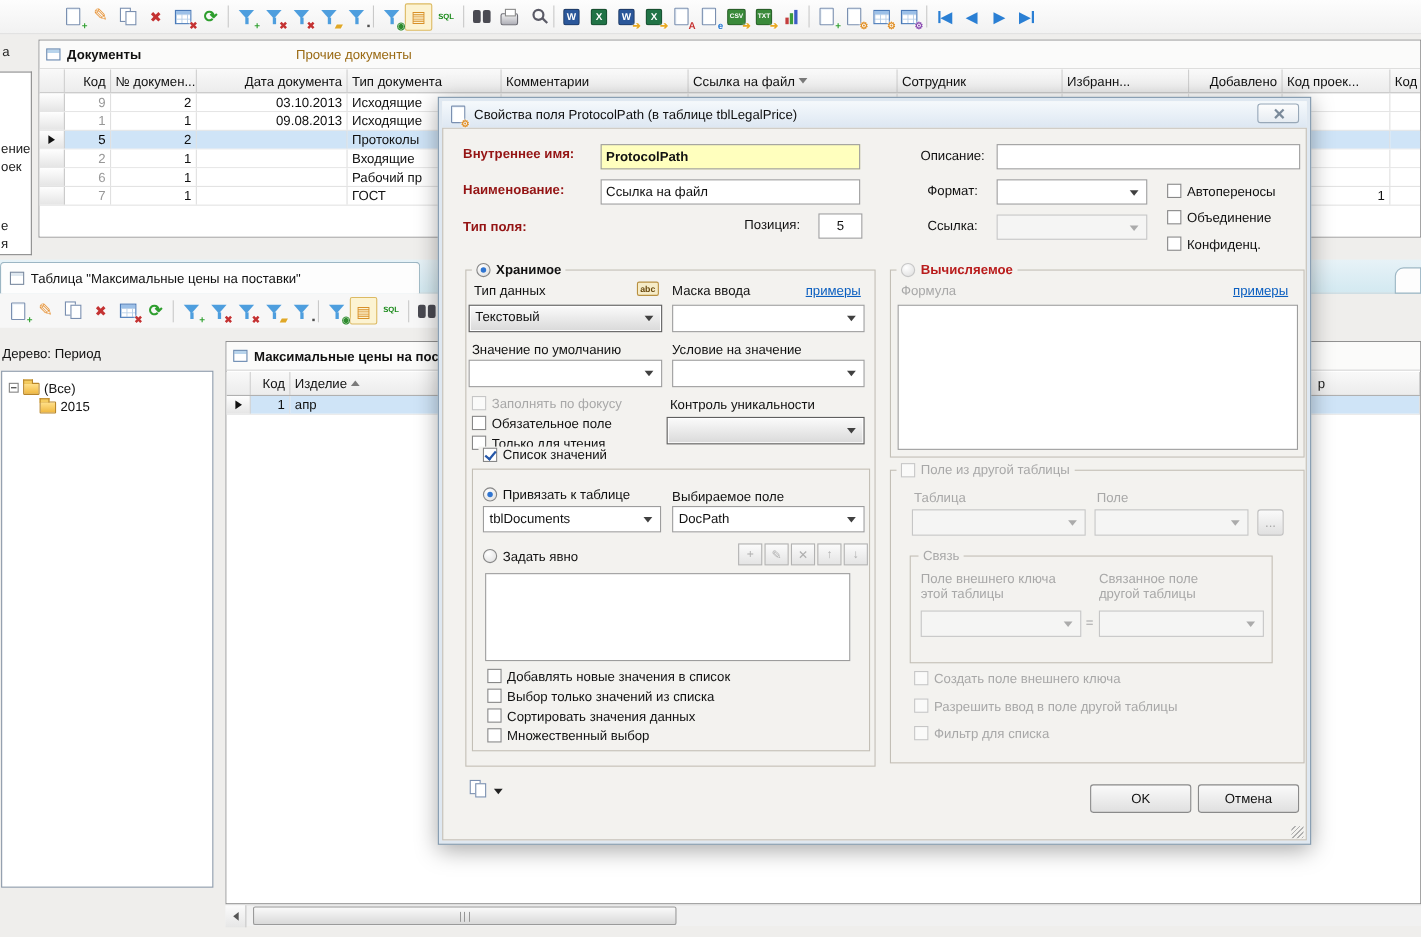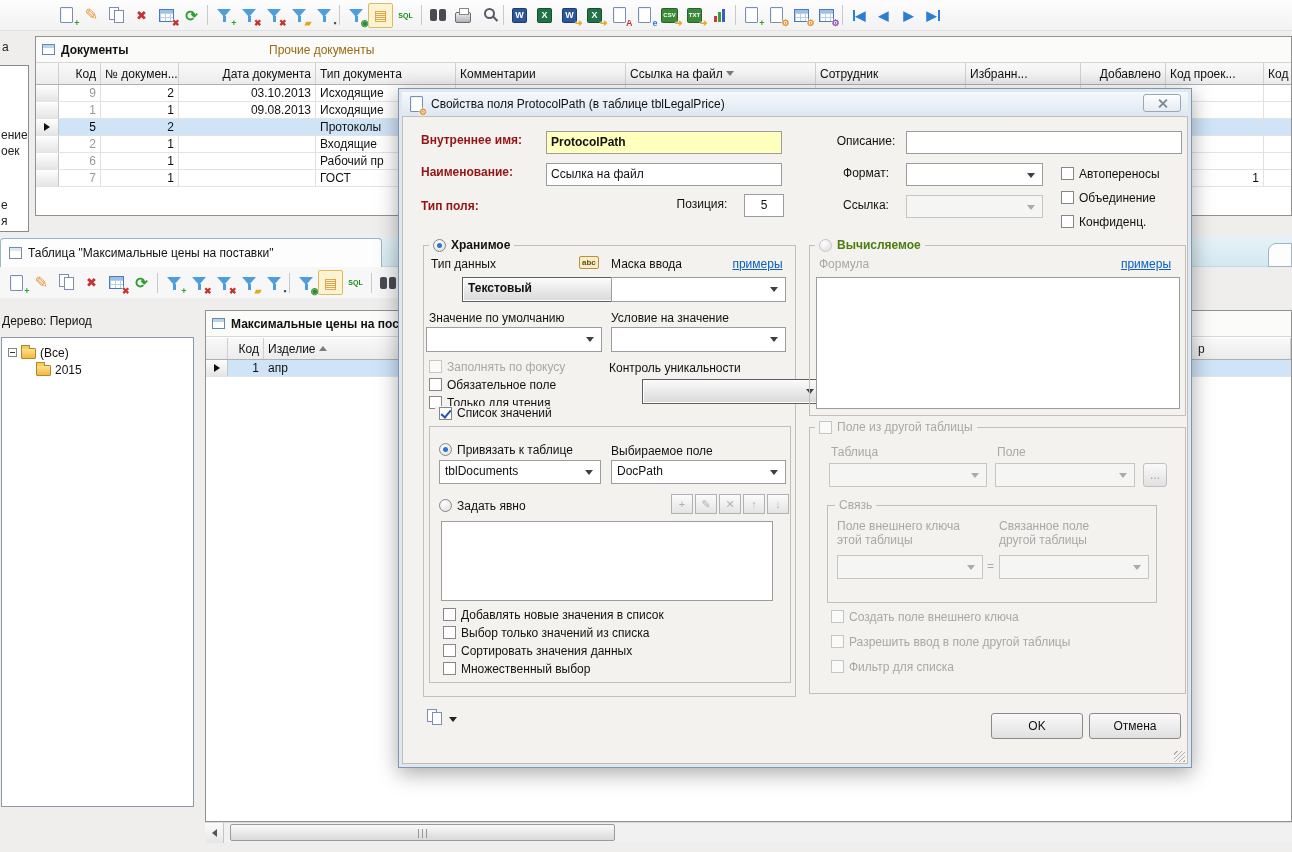--- a/index.html
+++ b/index.html
@@ -148,21 +148,21 @@
   .r { text-align:center; }
   .inp { background:#fff; border:1px solid #9d9d9d; line-height:21px; padding:0 4px; overflow:hidden; white-space:nowrap; }
   .inp.yellow { background:#ffffbe; font-weight:700; }
   .dd { background:#fff; border:1px solid #9d9d9d; line-height:21px; padding:0 20px 0 5px;
         overflow:hidden; white-space:nowrap; }
   .dd::after { content:""; position:absolute; right:7px; top:9px; border:4px solid transparent;
         border-top:5px solid #404040; }
   .dd.dis { background:#f5f5f4; border-color:#c6c6c6; color:#999; }
   .dd.dis::after { border-top-color:#ababab; }
   .dd.btnstyle { background:linear-gradient(#fbfbfb,#d9d9d9); border:1px solid #5f5f5f;
-        font-weight:700; box-shadow:inset 0 0 0 1px #fff;margin-left:36px; }
+        font-weight:400; box-shadow:inset 0 0 0 1px #fff; }
   .whitebox { background:#fff; border:1px solid #9d9d9d; }
   .cb { position:relative; width:13px; height:13px; background:#fff; border:1px solid #878787; flex:none; }
   .cb.checked::after { content:""; position:absolute; left:3px; top:0px; width:4px; height:8px;
         border-right:2px solid #2456a8; border-bottom:2px solid #2456a8; transform:rotate(40deg); }
   .cb.dis { border-color:#c6c6c6; background:#fafaf9; }
   .rb { position:relative; width:13px; height:13px; border:1px solid #878787; border-radius:50%;
         background:radial-gradient(circle at 35% 30%,#fff,#dcdcdc); flex:none; }
   .rb.on::after { content:""; position:absolute; left:3px; top:3px; width:5px; height:5px;
         border-radius:50%; background:#2f74d0; }
   .rb.dis { border-color:#c6c6c6; }
@@ -799,21 +799,21 @@
   <div class="cbrow" style="left:44px;top:554px">
     <span class="cb"></span>
     <span>Сортировать значения данных</span>
   </div>
   <div class="cbrow" style="left:44px;top:572px">
     <span class="cb"></span>
     <span>Множественный выбор</span>
   </div>
 
   <div class="grp" style="left:410px;top:156px;width:377px;height:171px"></div>
-  <div class="legend b" style="left:416px;top:149px;color:#4d7c0f">
+  <div class="legend b" style="left:416px;top:149px;color:#b91c1c">
     <span class="rb dis"></span>
     <span>Вычисляемое</span>
   </div>
   <span class="glbl" style="left:420px;top:168px;position:absolute">Формула</span>
   <span class="link r" style="left:713px;top:168px;width:68px;position:absolute">примеры</span>
   <div class="whitebox" style="left:417px;top:188px;width:364px;height:132px"></div>
 
   <div class="grp" style="left:410px;top:338px;width:377px;height:267px"></div>
   <div class="legend" style="left:416px;top:331px;color:#a8a8a8">
     <span class="cb dis"></span>

